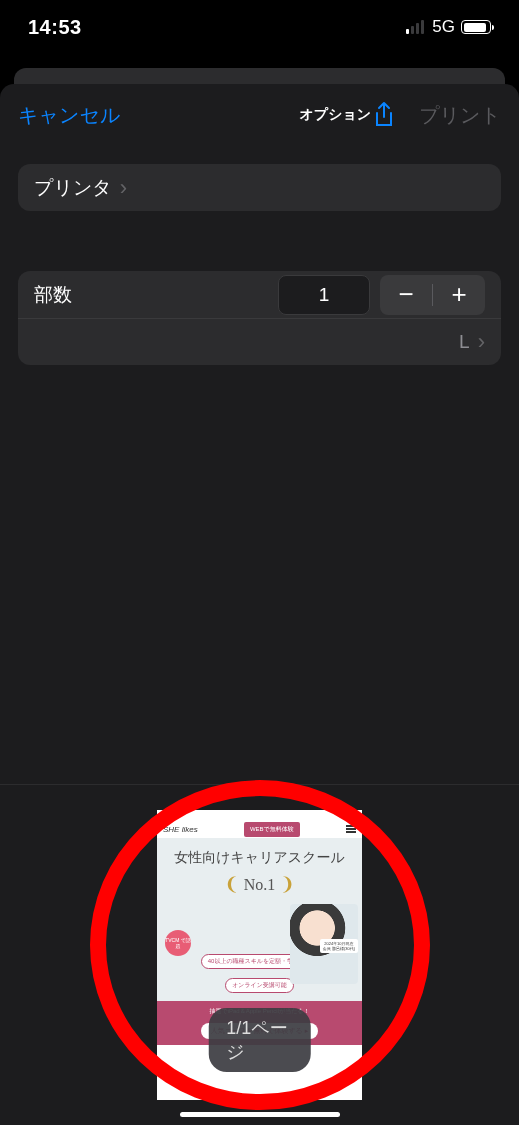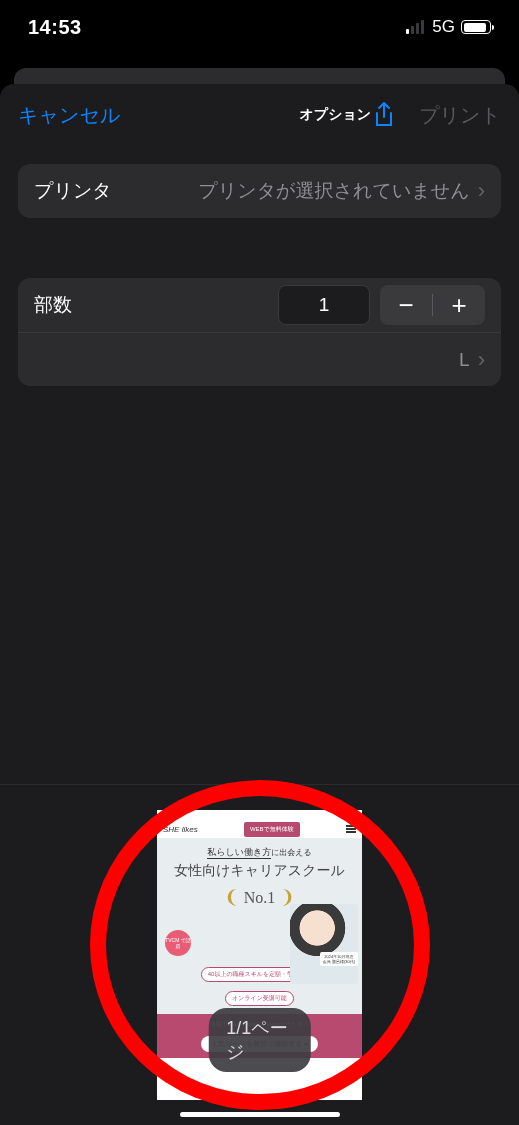--- a/index.html
+++ b/index.html
@@ -21,21 +21,21 @@
     .sheet { margin: 0 0 0 0; background: #1c1c1e; border-radius: 14px 14px 0 0; height: calc(1125px - 54px - 30px); position: relative; }
     
     .nav { display: flex; align-items: center; height: 62px; padding: 0 18px; }
     .nav-cancel { color: #0a84ff; font-size: 20px; }
     .nav-title { flex: 1; text-align: right; color: #fff; font-size: 14px; font-weight: 600; }
     .nav-share { width: 26px; display: flex; justify-content: center; color: #0a84ff; }
     .nav-print { color: #5a5a5e; font-size: 20px; margin-left: 22px; }
     
     .group { margin: 18px 18px 0 18px; background: #2c2c2e; border-radius: 12px; overflow: hidden; }
     .group.mt { margin-top: 60px; }
-    .row { display: flex; align-items: center; height: 54px; padding: 0 16px; color: #fff; font-size: 19px; }
+    .row { display: flex; align-items: center; height: 47px; padding: 0 16px; color: #fff; font-size: 19px; }
     .row + .row { border-top: 1px solid #3a3a3c; }
     .rowlabel { flex: 0 0 auto; }
     .rowval { flex: 1; text-align: right; color: #8e8e93; white-space: nowrap; overflow: hidden; padding-left: 12px; }
     .rowval.big { color: #8e8e93; font-size: 19px; }
     .chev { color: #636366; margin-left: 8px; font-size: 22px; line-height: 1; }
     
     .stepper-row { display: flex; align-items: center; gap: 10px; }
     .copies-val { flex: 1; }
     .copies-box { width: 92px; height: 40px; background: #1c1c1e; border: 1px solid #3a3a3c; border-radius: 8px; display: flex; align-items: center; justify-content: center; color: #fff; font-size: 19px; }
     .stepper { display: flex; align-items: center; background: #3a3a3c; border-radius: 8px; height: 40px; overflow: hidden; }
@@ -102,21 +102,20 @@
         <path d="M11 2 L11 16 M6 7 L11 2 L16 7" stroke-linecap="round" stroke-linejoin="round"></path>
         <path d="M4 12 L4 24 L18 24 L18 12" stroke-linecap="round"></path>
       </svg>
     </div>
     <div class="nav-print">プリント</div>
   </div>
 
   <div class="group">
     <div class="row">
       <div class="rowlabel">プリンタ</div>
-      <div class="rowval big">プリンタが選択されていません</div>
       <div class="chev">›</div>
     </div>
   </div>
 
   <div class="group mt">
     <div class="row stepper-row">
       <div class="rowlabel copies-val">部数</div>
       <div class="copies-box">1</div>
       <div class="stepper">
         <div class="step-btn">−</div>
@@ -139,23 +138,20 @@
       <div class="thumb-header">
         <span class="thumb-logo">SHE likes</span>
         <span class="thumb-cta">WEBで無料体験</span>
         <span class="thumb-burger">
             <span></span>
             <span></span>
             <span></span>
           </span>
       </div>
       <div class="thumb-hero">
-        <div class="thumb-line1">
-          <span class="script">私らしい働き方</span><span>に出会える</span>
-        </div>
         <div class="thumb-line2">女性向けキャリアスクール</div>
         <div class="thumb-no1">
           <span class="laurel">❨</span>
           <span class="no1-txt">No.1</span>
           <span class="laurel">❩</span>
         </div>
         <div class="thumb-tag">TVCM で話題</div>
         <div class="thumb-photo"></div>
         <div style="height:54px"></div>
         <div class="thumb-pill">40以上の職種スキルを定額・学び放題</div><br>

